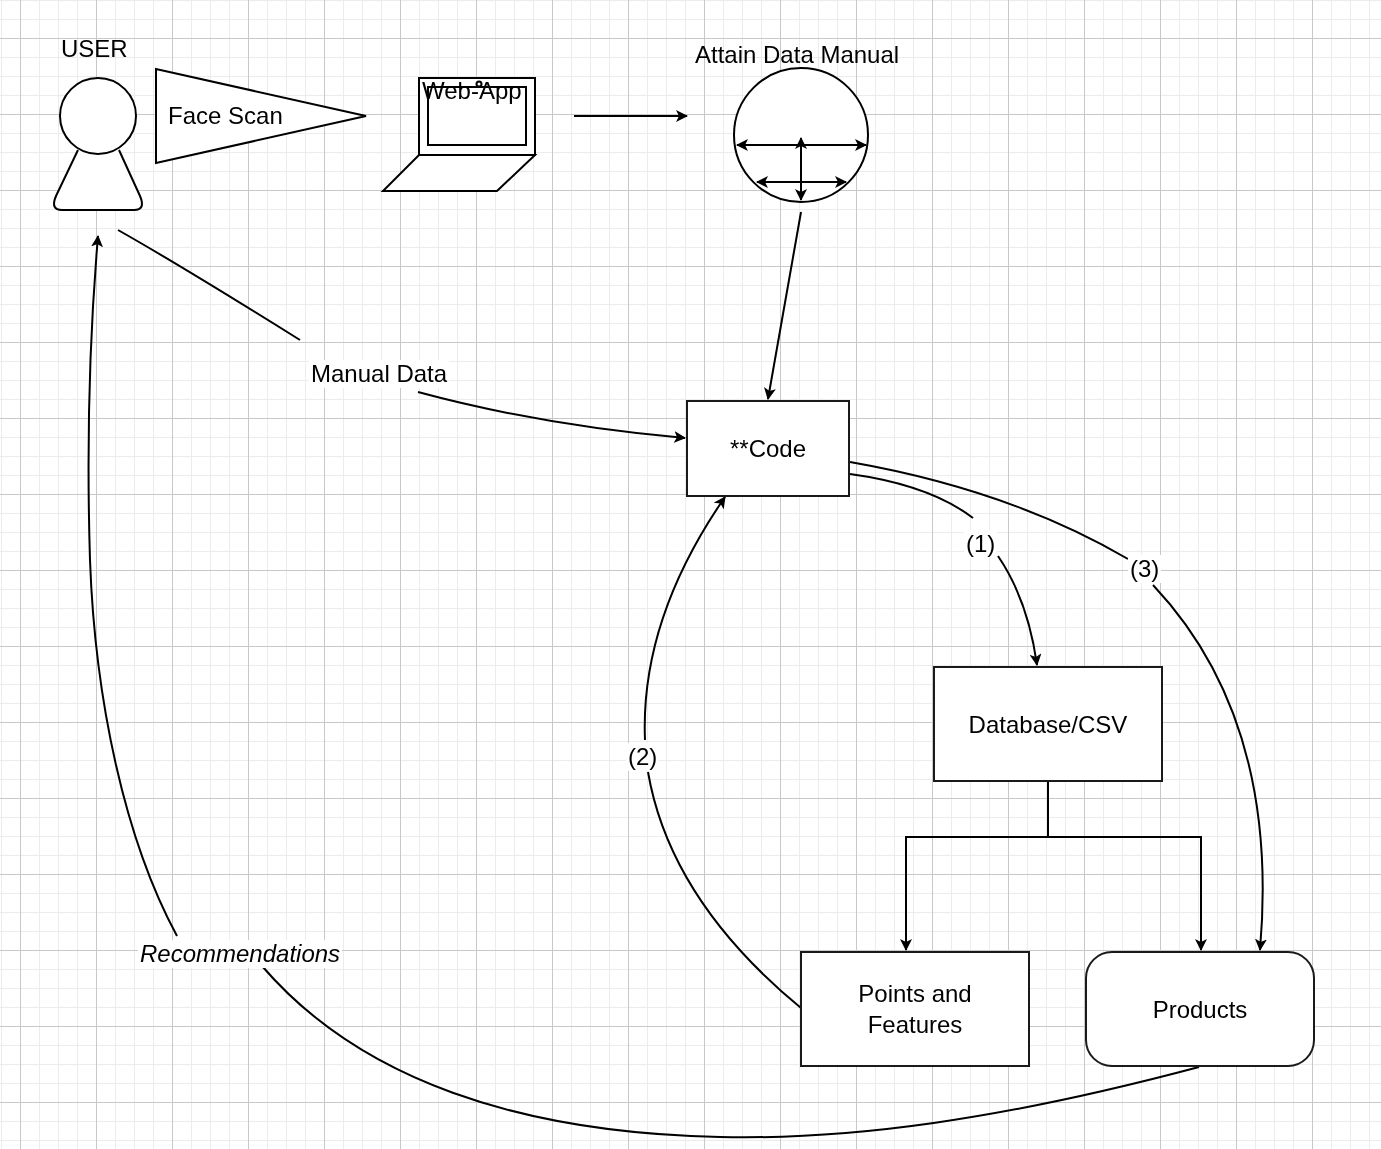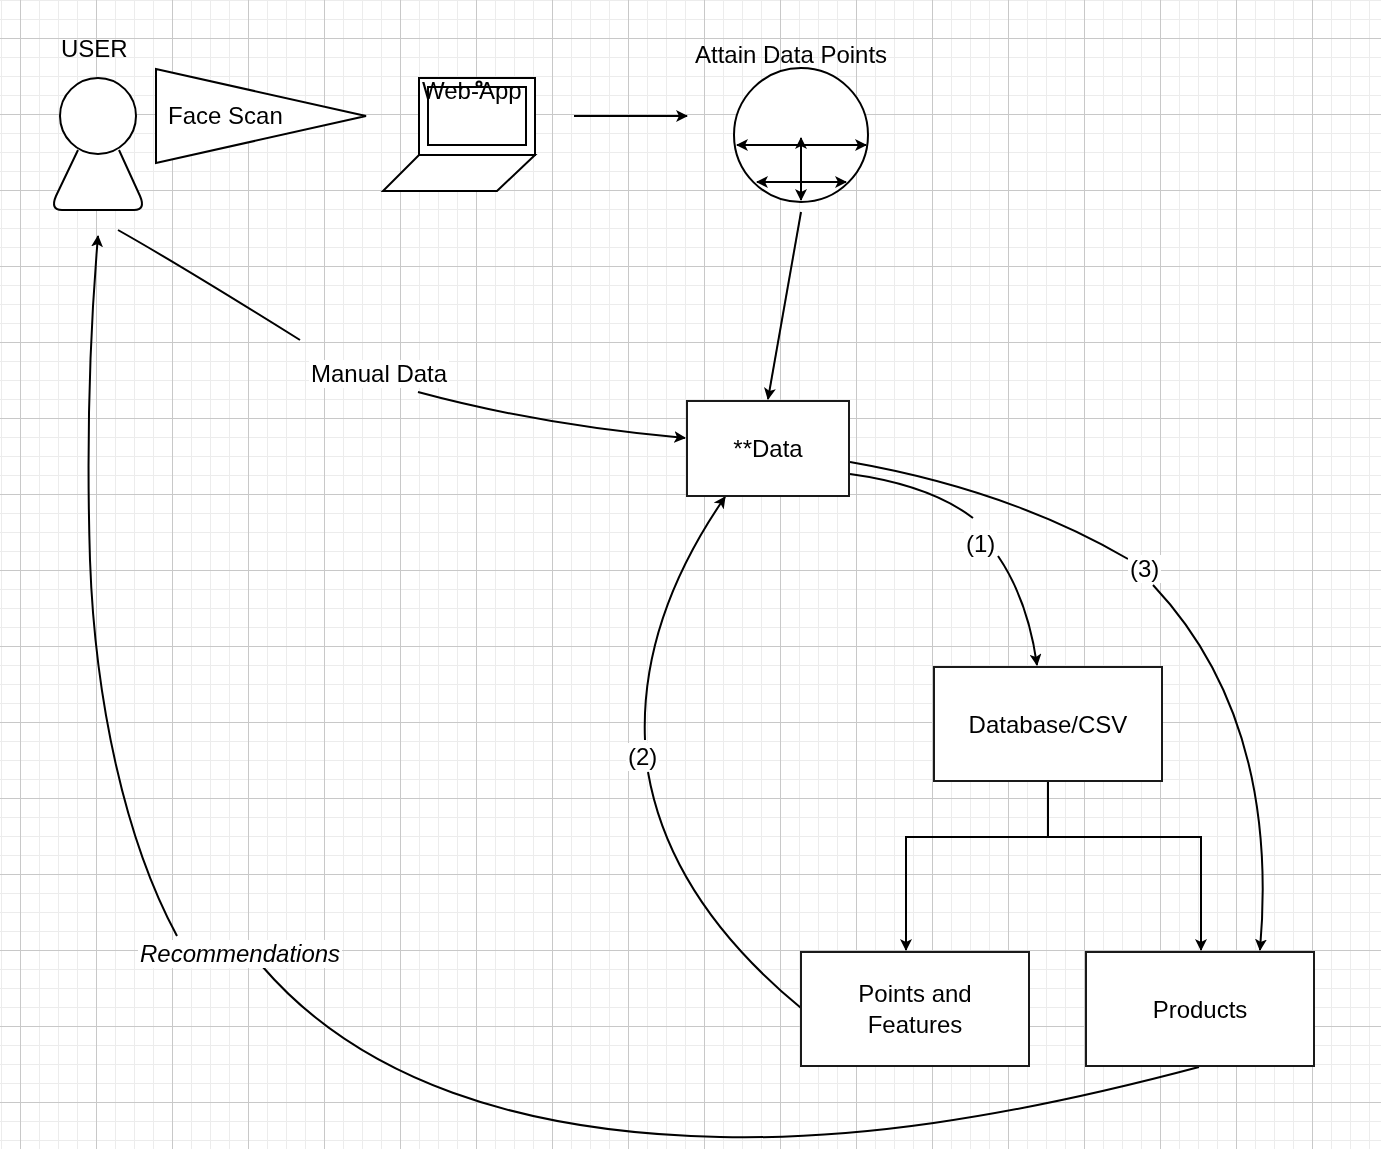--- a/index.html
+++ b/index.html
@@ -79,33 +79,33 @@
   <path d="M801,1008 Q670,900 648,772" fill="none" stroke="#000" stroke-width="2"></path>
 
   <polyline points="1048,781 1048,837" fill="none" stroke="#000" stroke-width="2"></polyline>
   <polyline points="1048,837 906,837 906,950" fill="none" stroke="#000" stroke-width="2" marker-end="url(#arrow)"></polyline>
   <polyline points="1048,837 1201,837 1201,950" fill="none" stroke="#000" stroke-width="2" marker-end="url(#arrow)"></polyline>
 </svg>
 
 <div class="lbl" style="left:61px; top:35px;">USER</div>
 <div class="lbl" style="left:168px; top:102px;">Face Scan</div>
 <div class="lbl" style="left:422px; top:41px;margin-top:36px;">Web-App</div>
-<div class="lbl" style="left:695px; top:41px;">Attain Data Points</div>
+<div class="lbl" style="left:695px; top:41px;">Attain Data Manual</div>
 
 <div class="box" style="left:686px; top:400px; width:164px; height:97px;">
-  <span>**Data</span>
+  <span>**Code</span>
 </div>
 <div class="box" style="left:933px; top:666px; width:230px; height:116px;">
   <span>Database/CSV</span>
 </div>
 <div class="box" style="left:800px; top:951px; width:230px; height:116px; flex-direction:column;">
   <span>Points and</span>
   <span>Features</span>
 </div>
-<div class="box" style="left:1085px; top:951px; width:230px; height:116px;">
+<div class="box" style="left:1085px; top:951px; width:230px; height:116px;border-radius:27px;">
   <span>Products</span>
 </div>
 
 <div class="lbl bg" style="left:309px; top:360px;">Manual Data</div>
 <div class="lbl bg" style="left:138px; top:940px;font-style:italic;">Recommendations</div>
 <div class="lbl bg" style="left:964px; top:530px;">(1)</div>
 <div class="lbl bg" style="left:626px; top:743px;">(2)</div>
 <div class="lbl bg" style="left:1128px; top:555px;">(3)</div>
 
 </body></html>

